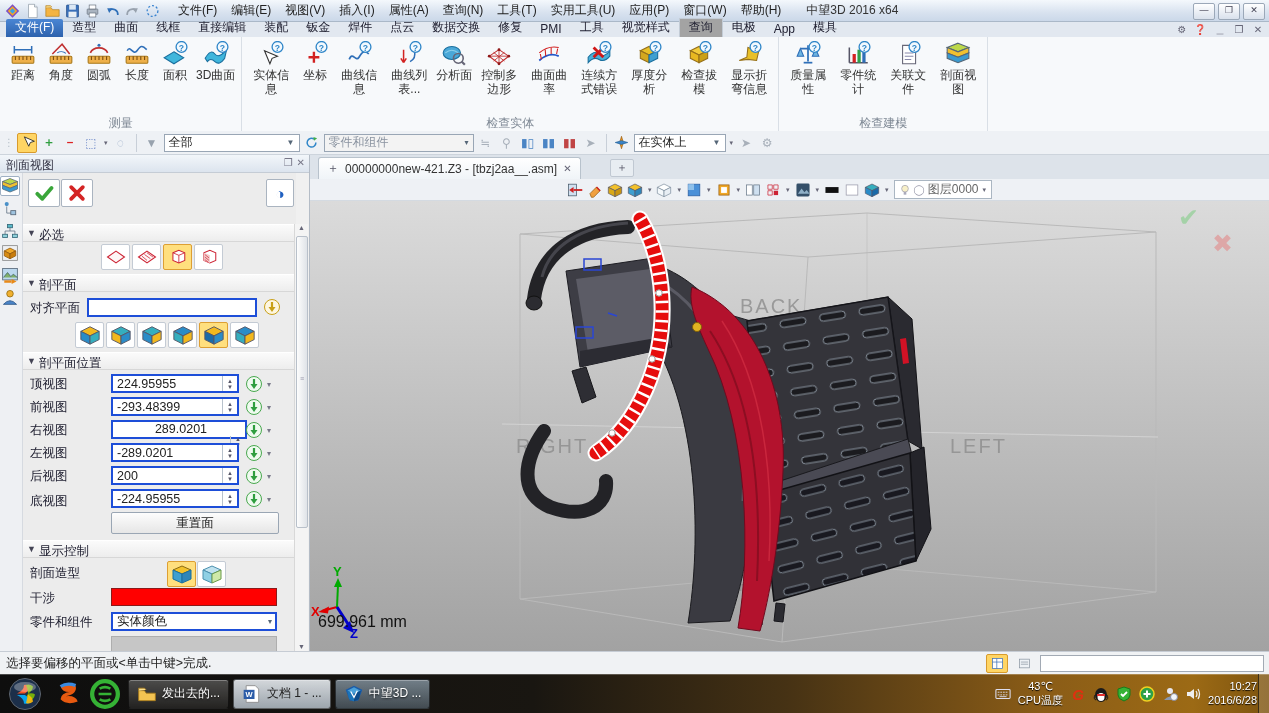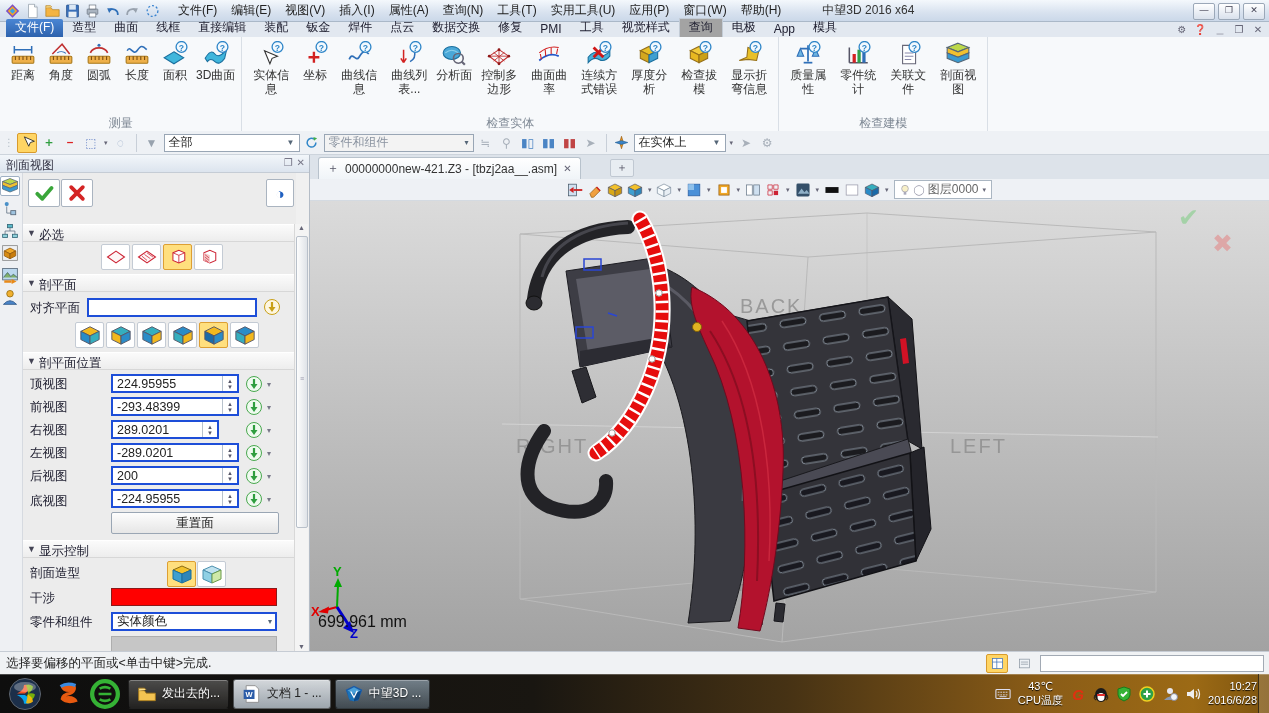--- a/index.html
+++ b/index.html
@@ -9,21 +9,21 @@
   .ic{display:inline-flex;align-items:center;justify-content:center;}
   .ic svg{width:100%;height:100%;display:block;}
   
   .titlebar{position:absolute;left:0;top:0;width:1269px;height:22px;
     background:linear-gradient(#f4f8fc,#d8e2ef 60%,#cbd8e9);border-bottom:1px solid #aab8c8;
     display:flex;align-items:center;padding:0 4px;box-sizing:border-box;}
   .qat{display:flex;align-items:center;gap:3px;}
   .qat .ic{width:17px;height:16px;}
   .menus{display:flex;margin-left:10px;}
   .menus span{padding:2px 7px;font-size:12px;color:#222;cursor:default;}
-  .apptitle{margin-left:34px;color:#333;}
+  .apptitle{margin-left:18px;color:#333;}
   .doctitle{margin-left:22px;color:#333;}
   .winctl{position:absolute;right:4px;top:3px;display:flex;gap:3px;}
   .winbtn{width:20px;height:15px;border:1px solid #9ba8b8;border-radius:2px;
     background:linear-gradient(#fff,#d9e1ec);font-size:9px;line-height:13px;text-align:center;color:#445;}
   
   .tabrow{position:absolute;left:0;top:22px;width:1269px;height:15px;background:#e2e8f0;
     display:flex;align-items:flex-end;padding-left:6px;box-sizing:border-box;}
   .rtab{font-size:12px;padding:0px 9px 1px;color:#223;white-space:nowrap;}
   .rtab.file{background:linear-gradient(#4a86d4,#2d62ad);color:#fff;border-radius:2px 2px 0 0;}
   .rtab.active{background:#a3a3a3;border:1px solid #c3ccd6;border-bottom:none;}
@@ -763,21 +763,21 @@
           </div>
           <span class="iconbtn" style="left: 222px; top: 225px;">
             <svg viewBox="0 0 18 18">
               <circle cx="9" cy="9" r="7.5" fill="#effaef" stroke="#49a84f"></circle>
               <path d="M9 4v6" stroke="#2f9e3f" stroke-width="2.2"></path>
               <path d="M5.5 9L9 14l3.5-5z" fill="#2f9e3f"></path>
             </svg>
           </span>
           <span class="car8" style="left: 244px; top: 230px;">▾</span>
           <span class="plabel" style="left: 7px; top: 249px;">右视图</span>
-          <div class="pinput" style="left: 88px; top: 247px; width: 108px;">
+          <div class="pinput" style="left: 88px; top: 247px; width: 136px; flex-direction: column;">
             <span>289.0201</span>
             <span class="spin">
               <span>▲</span>
               <span>▼</span>
             </span>
           </div>
           <span class="iconbtn" style="left: 222px; top: 248px;">
             <svg viewBox="0 0 18 18">
               <circle cx="9" cy="9" r="7.5" fill="#effaef" stroke="#49a84f"></circle>
               <path d="M9 4v6" stroke="#2f9e3f" stroke-width="2.2"></path>

